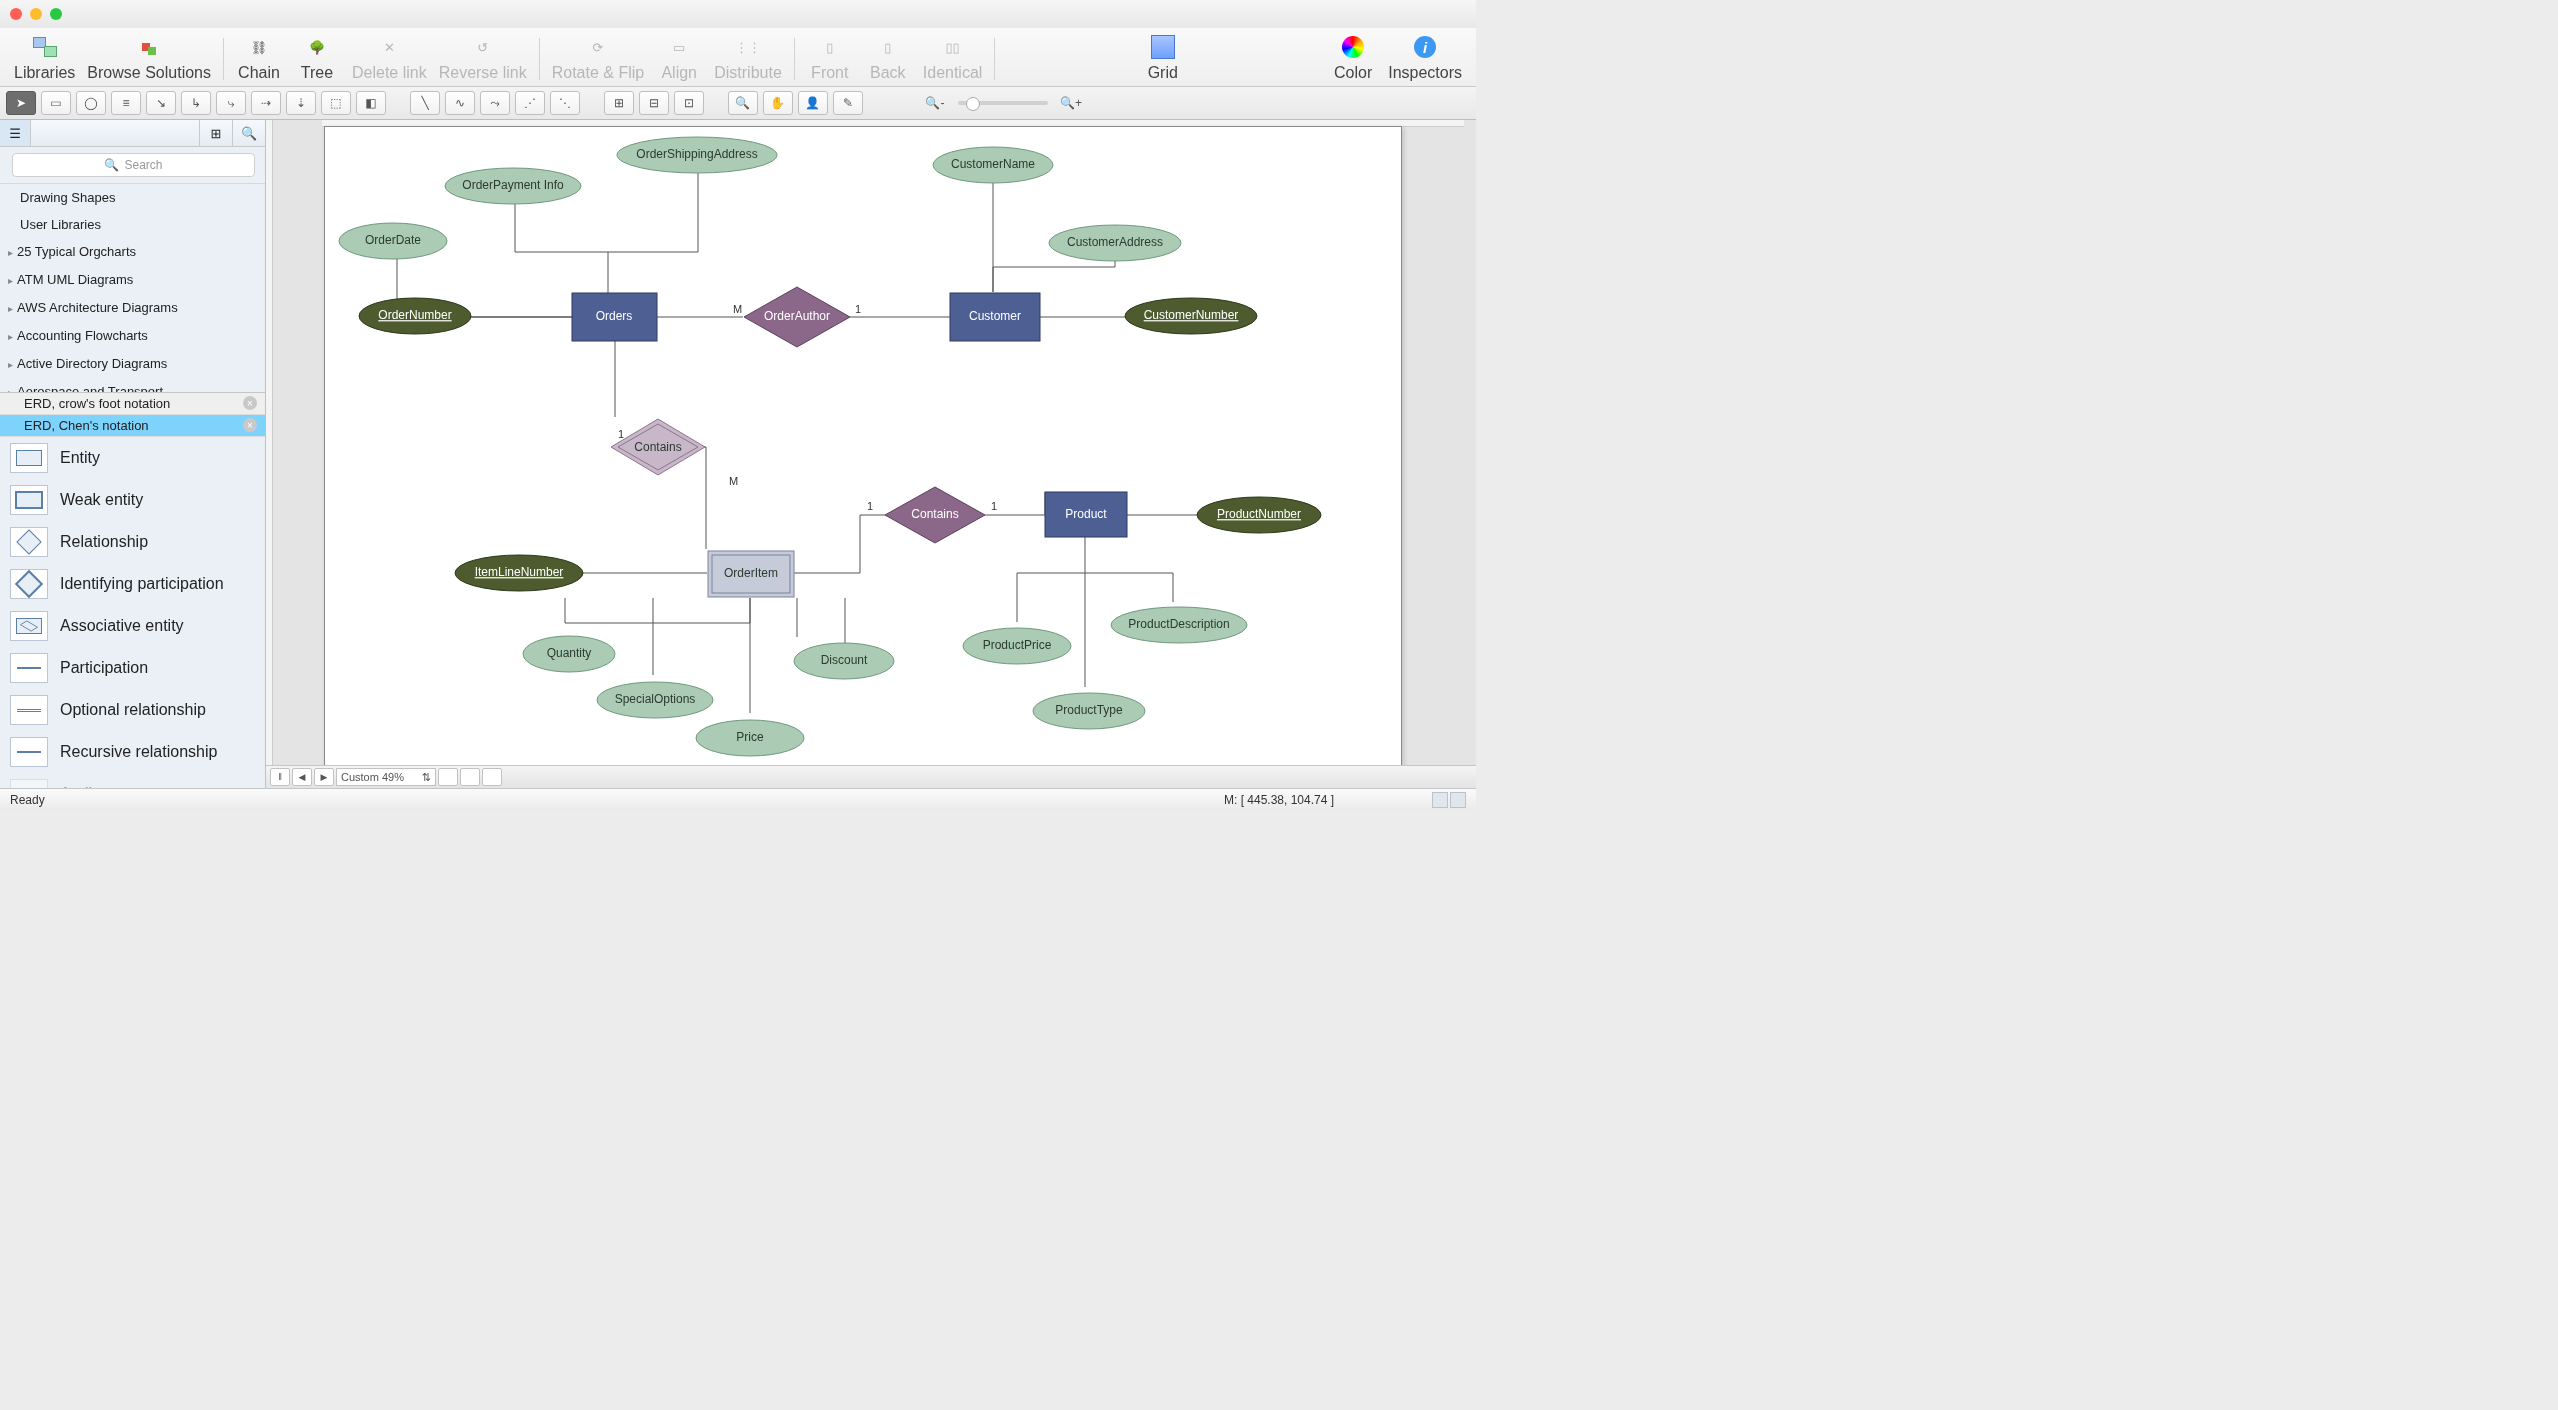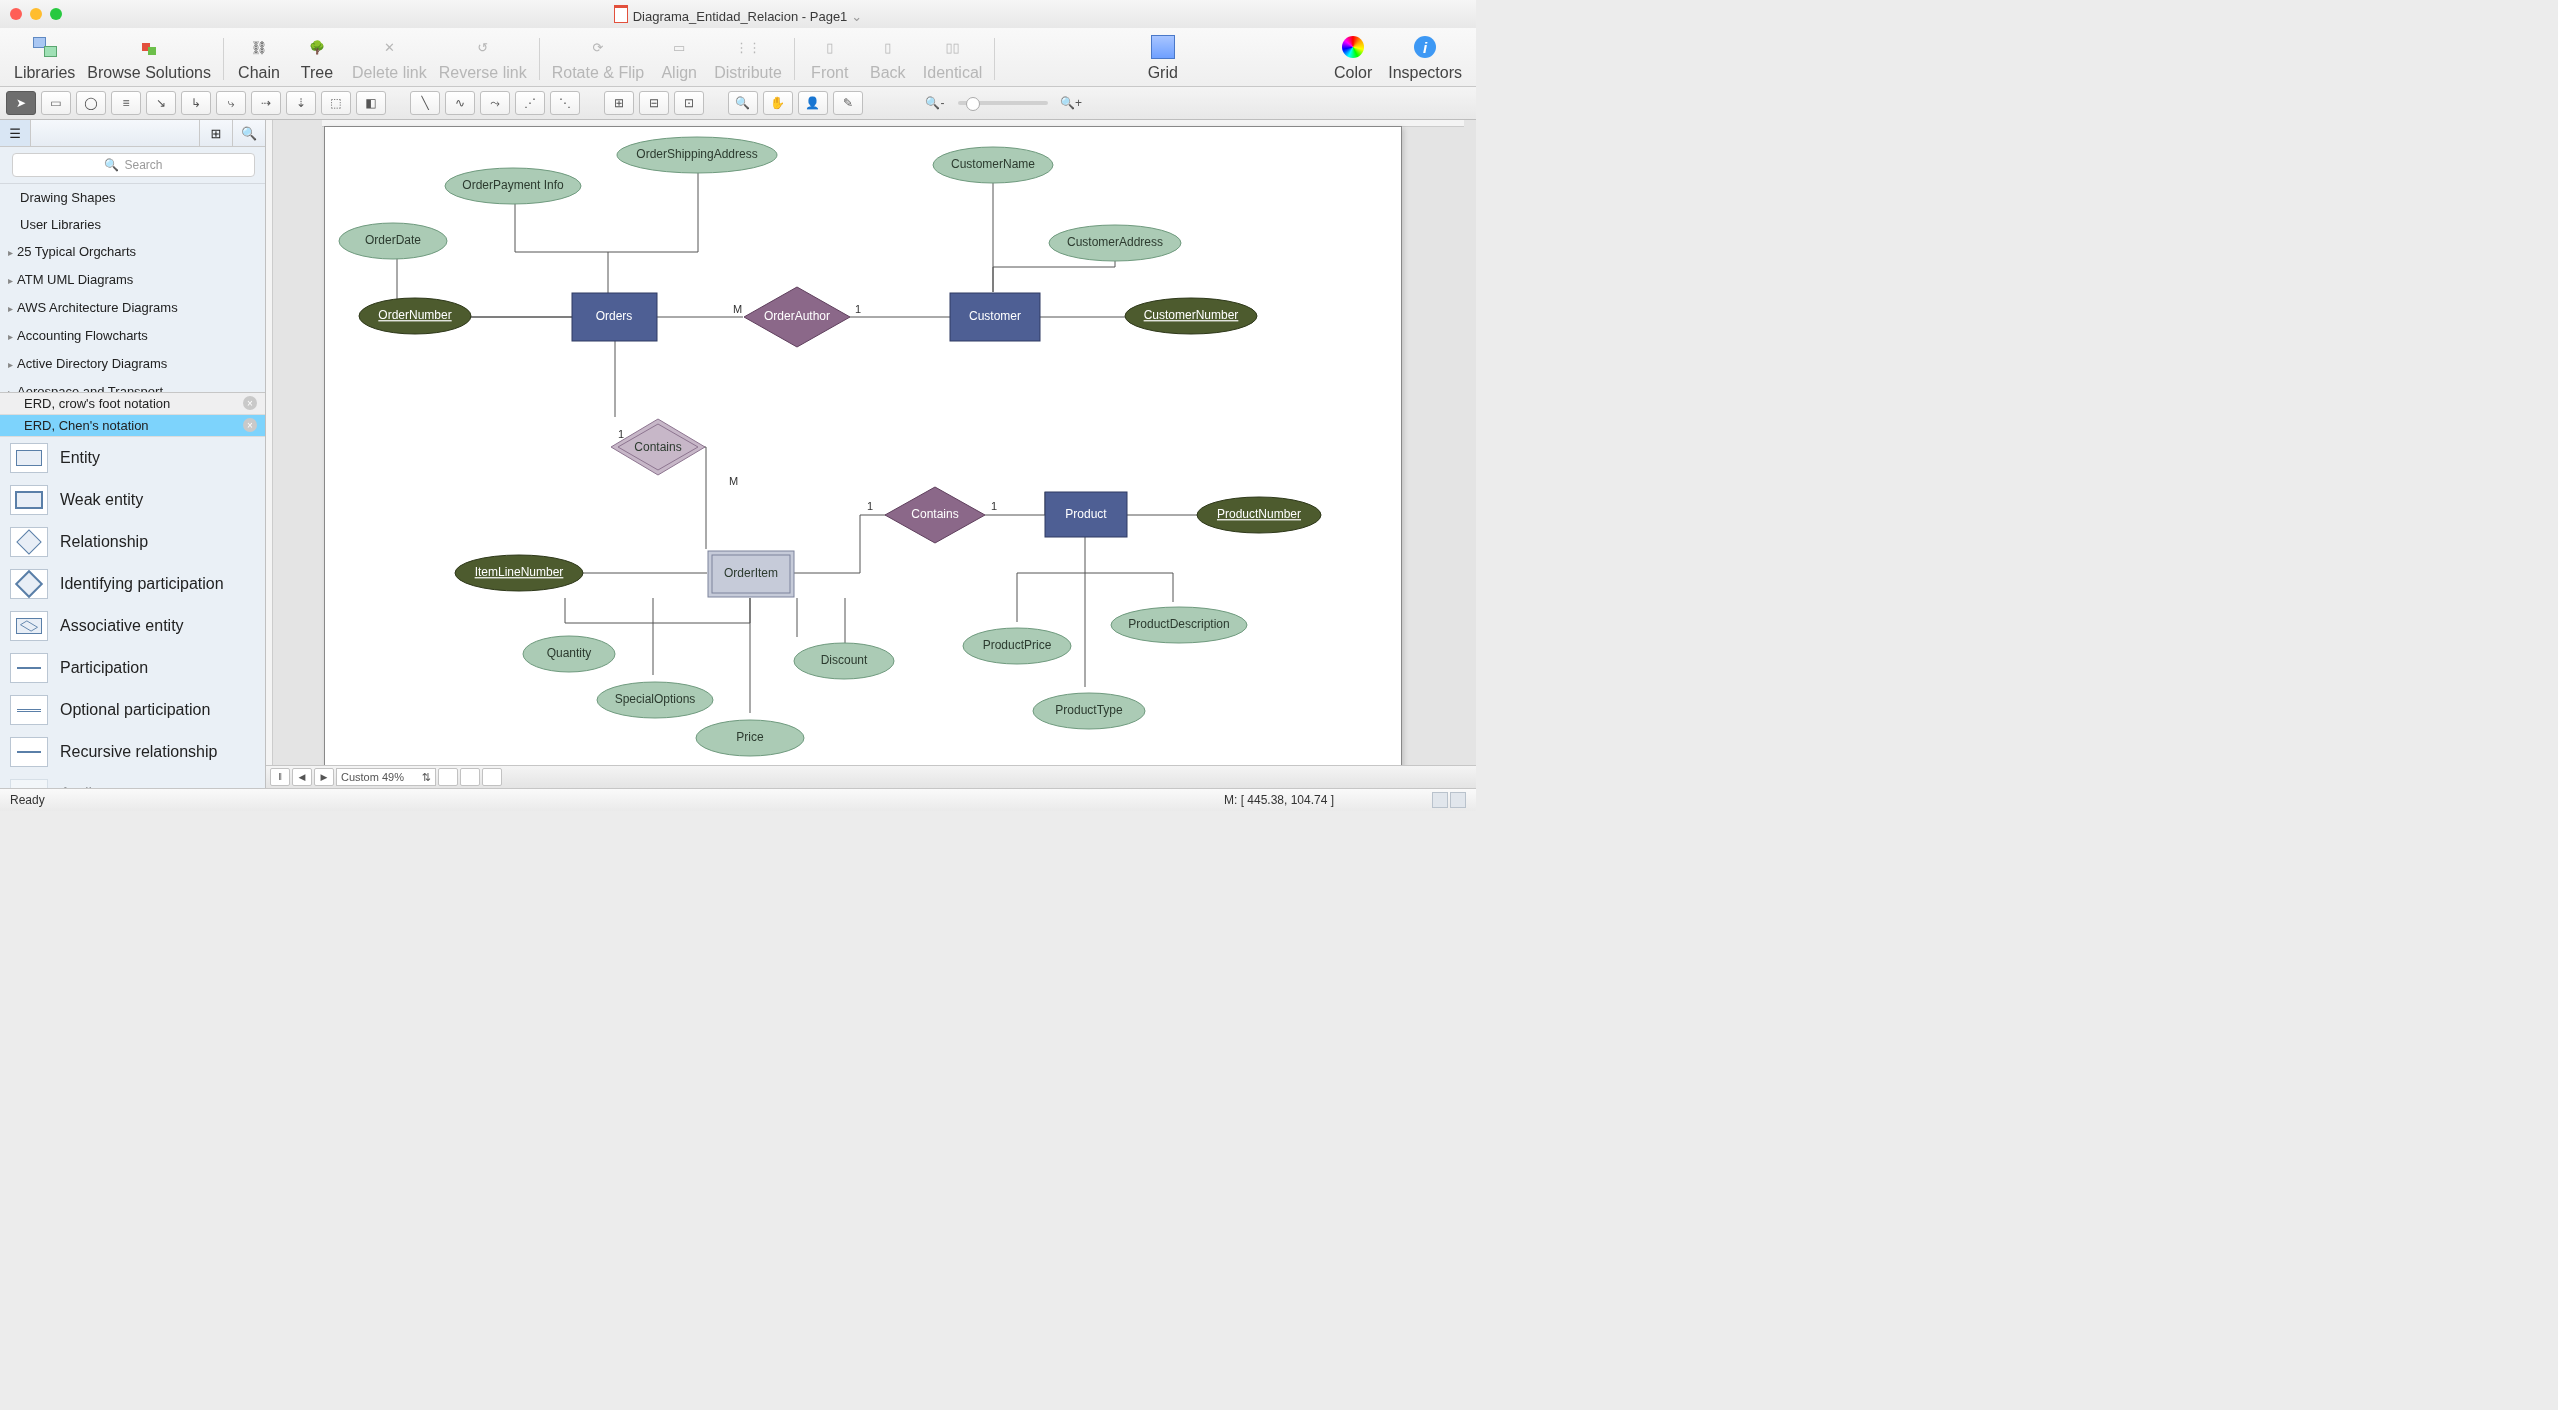--- a/index.html
+++ b/index.html
@@ -94,21 +94,20 @@
 </style>
 </head>
 <body>
 
 <div class="titlebar">
   <div class="traffic">
     <span class="tl-close"></span>
     <span class="tl-min"></span>
     <span class="tl-max"></span>
   </div>
-  <div class="titlecenter"><span class="docicon"></span><span>Diagrama_Entidad_Relacion - Page1</span><span class="chev">⌄</span></div>
 </div>
 
 <div class="maintoolbar">
   <div class="tbtn">
       <div class="ic">
         <div class="ic-libs"></div>
       </div>
       <div class="lb">Libraries</div>
     </div>
   <div class="tbtn">
@@ -288,21 +287,21 @@
       <div class="shaperow">
           <div class="thumb">
             <div class="th-line"></div>
           </div>
           <span>Participation</span>
         </div>
       <div class="shaperow">
           <div class="thumb">
             <div class="th-lined"></div>
           </div>
-          <span>Optional participation</span>
+          <span>Optional relationship</span>
         </div>
       <div class="shaperow">
           <div class="thumb">
             <div class="th-line"></div>
           </div>
           <span>Recursive relationship</span>
         </div>
       <div class="shaperow" style="opacity:.4">
           <div class="thumb"></div>
           <span>Attribute</span>

